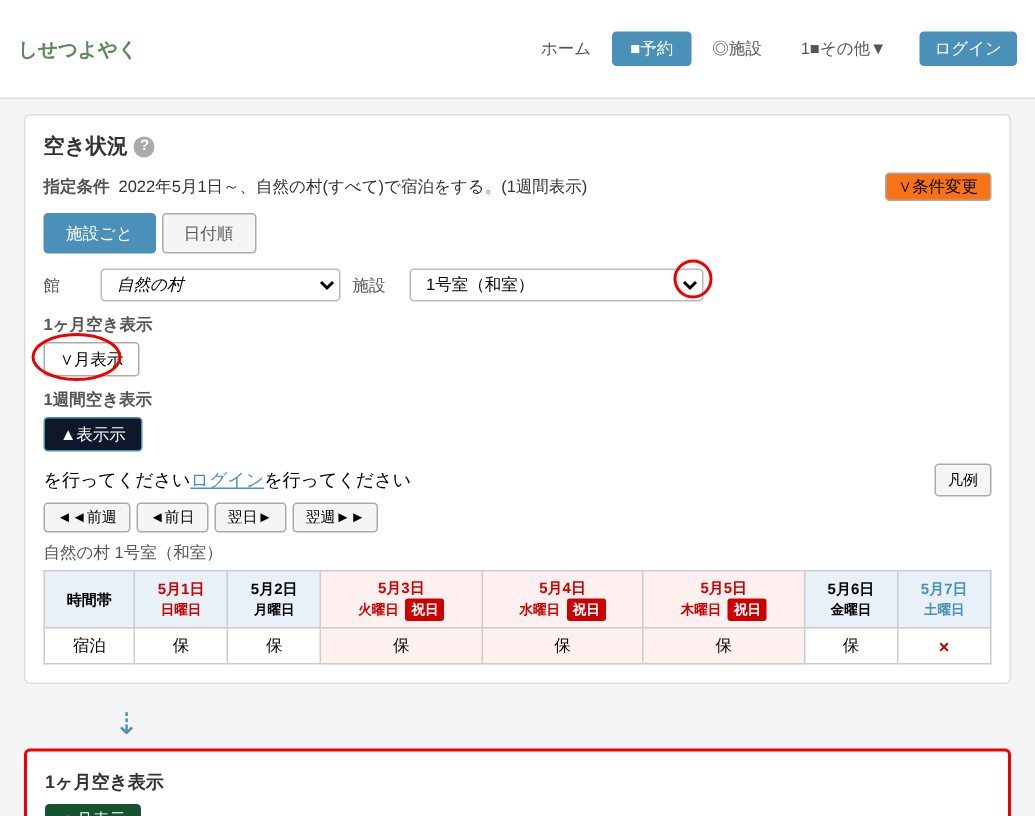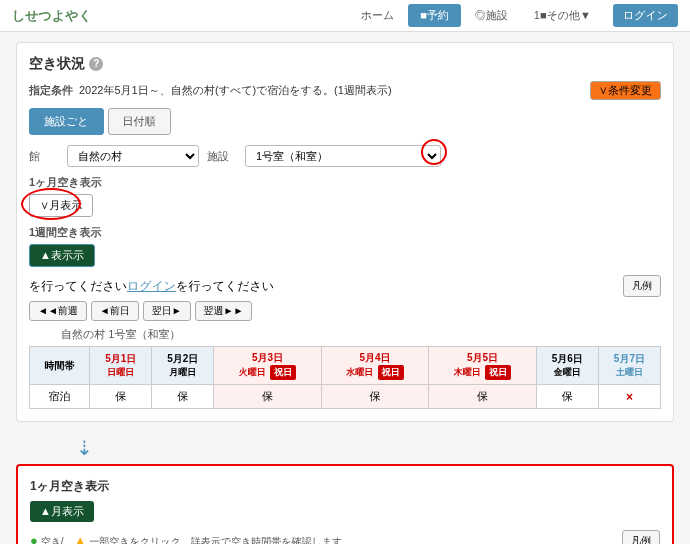--- a/index.html
+++ b/index.html
@@ -10,21 +10,21 @@
       width: 690px;
       min-height: 544px;
     }
 
     
     .header {
       background: #fff;
       border-bottom: 1px solid #ddd;
       display: flex;
       align-items: center;
-      padding: 4px 12px;
+      padding: 21px 12px;
       gap: 0;
     }
     .header-logo {
       color: #5a8a5a;
       font-size: 13px;
       font-weight: bold;
     }
     .header-nav {
       margin-left: auto;
       display: flex;
@@ -137,21 +137,22 @@
       width: 30px;
     }
     .form-select {
       border: 1px solid #bbb;
       border-radius: 3px;
       padding: 3px 6px;
       font-size: 11px;
       background: #fff;
     }
     .form-select.wide {
-      width: 132px;
+      width: 160px;
+      font-style: italic;
     }
     .form-select.medium {
       width: 196px;
     }
 
     
     .red-circle-wrapper {
       position: relative;
       display: inline-block;
     }
@@ -180,21 +181,21 @@
       border: 1px solid #aaa;
       border-radius: 3px;
       padding: 3px 10px;
       font-size: 11px;
       cursor: pointer;
       display: inline-flex;
       align-items: center;
       gap: 3px;
     }
     .toggle-btn.active {
-      background: #14532d;
+      background: #0f172a;
       color: #fff;
       border-color: #4a90b8;
     }
 
     
     .weekly-section {
       margin-top: 8px;
     }
     .weekly-table {
       width: 100%;
@@ -382,21 +383,21 @@
         <button class="voucher-btn">凡例</button>
       </div>
 
       <div class="nav-btns">
         <button class="nav-btn">◄◄前週</button>
         <button class="nav-btn">◄前日</button>
         <button class="nav-btn">翌日►</button>
         <button class="nav-btn">翌週►►</button>
       </div>
 
-      <div style="font-size:11px;color:#555;margin-bottom:4px;margin-left:32px;">自然の村 1号室（和室）</div>
+      <div style="font-size:11px;color:#555;margin-bottom:4px;">自然の村 1号室（和室）</div>
 
       <table class="weekly-table">
         <thead>
           <tr>
             <th>時間帯</th>
             <th class="sun">5月1日<br><span style="font-size:9px;">日曜日</span></th>
             <th>5月2日<br><span style="font-size:9px;">月曜日</span></th>
             <th class="" style="background:#fff0f0;color:#c00;">5月3日<br><span style="font-size:9px;">火曜日 <span class="red-badge">祝日</span></span></th>
             <th style="background:#fff0f0;color:#c00;">5月4日<br><span style="font-size:9px;">水曜日 <span class="red-badge">祝日</span></span></th>
             <th style="background:#fff0f0;color:#c00;">5月5日<br><span style="font-size:9px;">木曜日 <span class="red-badge">祝日</span></span></th>

